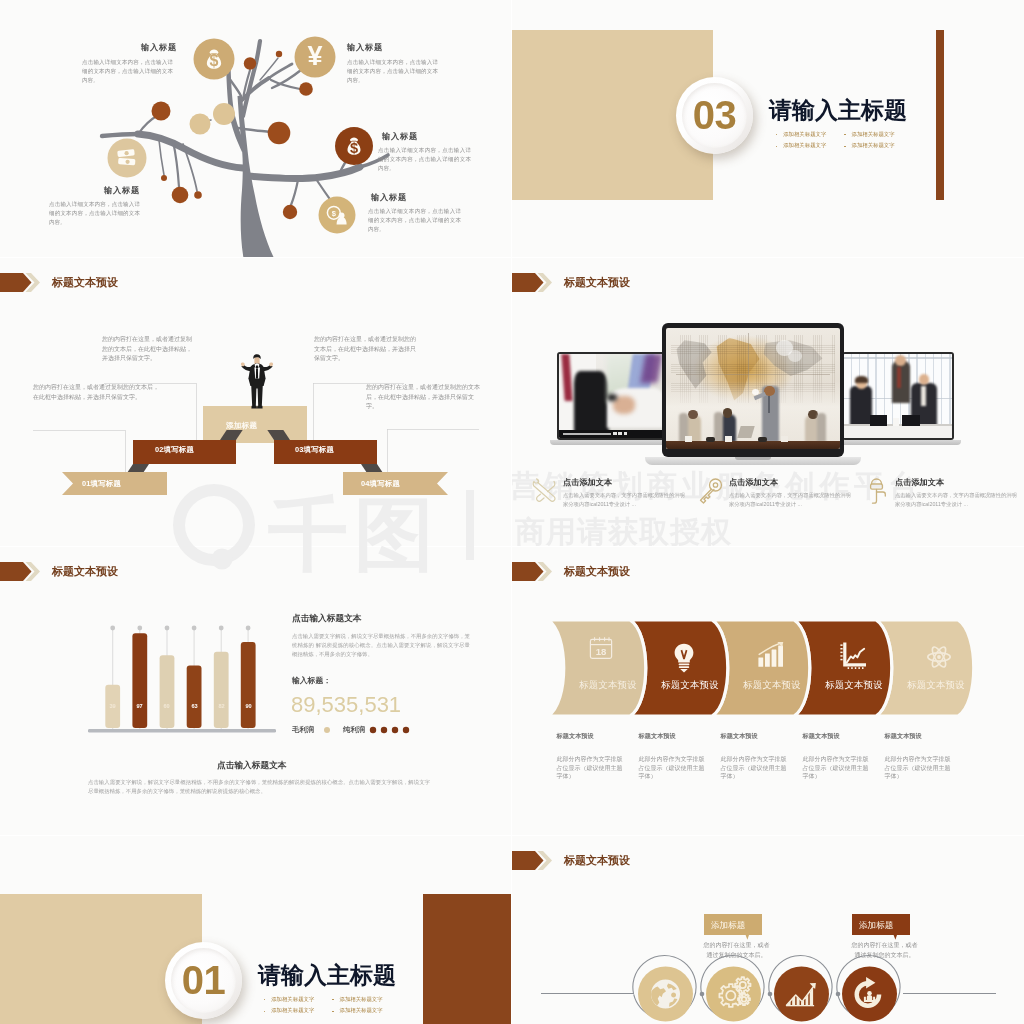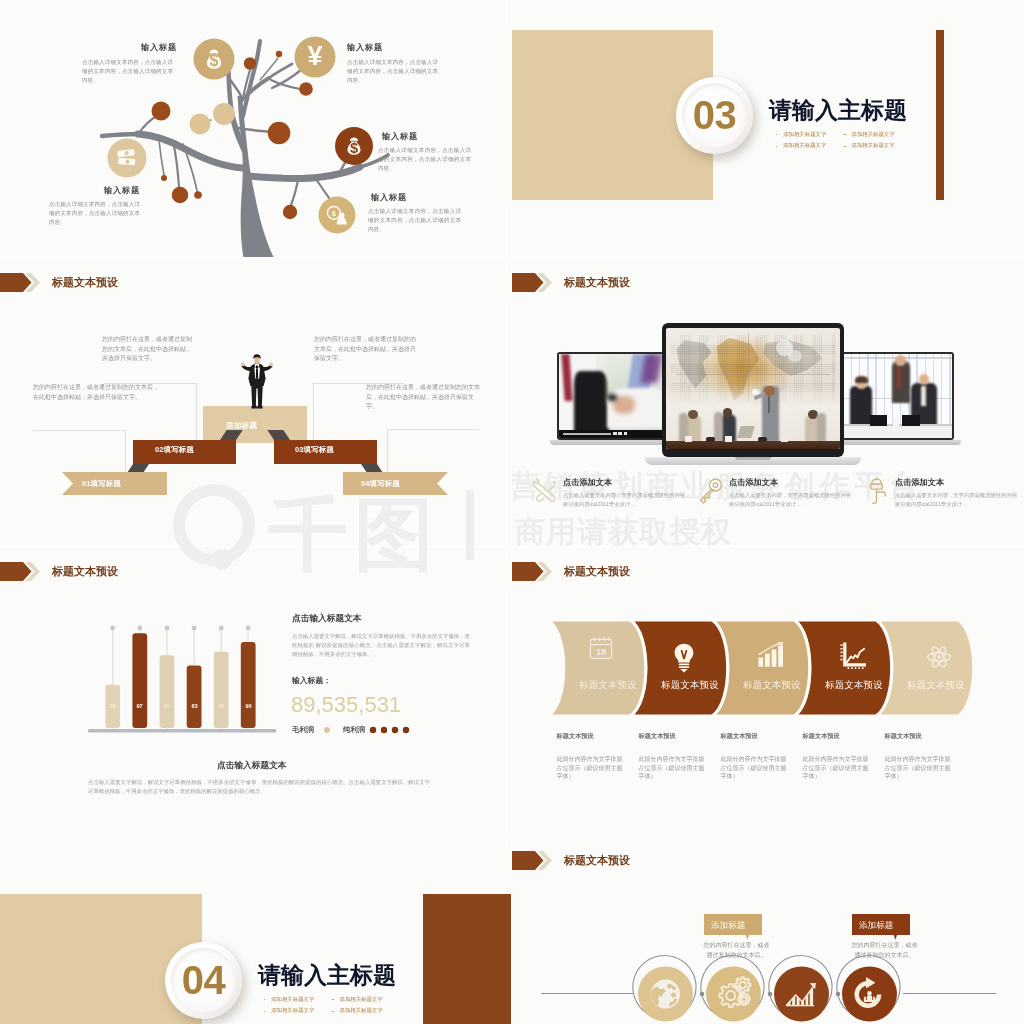--- a/index.html
+++ b/index.html
@@ -683,21 +683,21 @@
   <div class="pill-sb" style="left:290.6px;top:208px;width:68px;">此部分内容作为文字排版占位显示（建议使用主题字体）</div>
   <div class="pill-st" style="left:372.6px;top:186px;">标题文本预设</div>
   <div class="pill-sb" style="left:372.6px;top:208px;width:68px;">此部分内容作为文字排版占位显示（建议使用主题字体）</div>
 </div>
 
 <div class="slide" style="left:0;top:836px;width:511px;height:188px;">
   <div class="sec-beige" style="left:0px;top:58px;width:202px;height:170px;"></div>
   <div class="sec-brown" style="left:423px;top:58px;width:88px;height:170px;"></div>
   <div class="sec-circ" style="left:165px;top:106px;width:77px;height:77px;">
     <div class="inner">
-      <span class="sec-num" style="font-size:40px;">04</span>
+      <span class="sec-num" style="font-size:40px;">01</span>
     </div>
   </div>
   <div class="sec-title" style="left:258px;top:128px;font-size:23px;">请输入主标题</div>
   <div class="sec-bullets" style="left:264px;top:161px;column-gap:18px;row-gap:6px;">
     <div class="sec-bul" style="font-size:5.4px;">
           <i></i>
           <span>添加相关标题文字</span>
         </div>
     <div class="sec-bul" style="font-size:5.4px;">
           <i></i>

